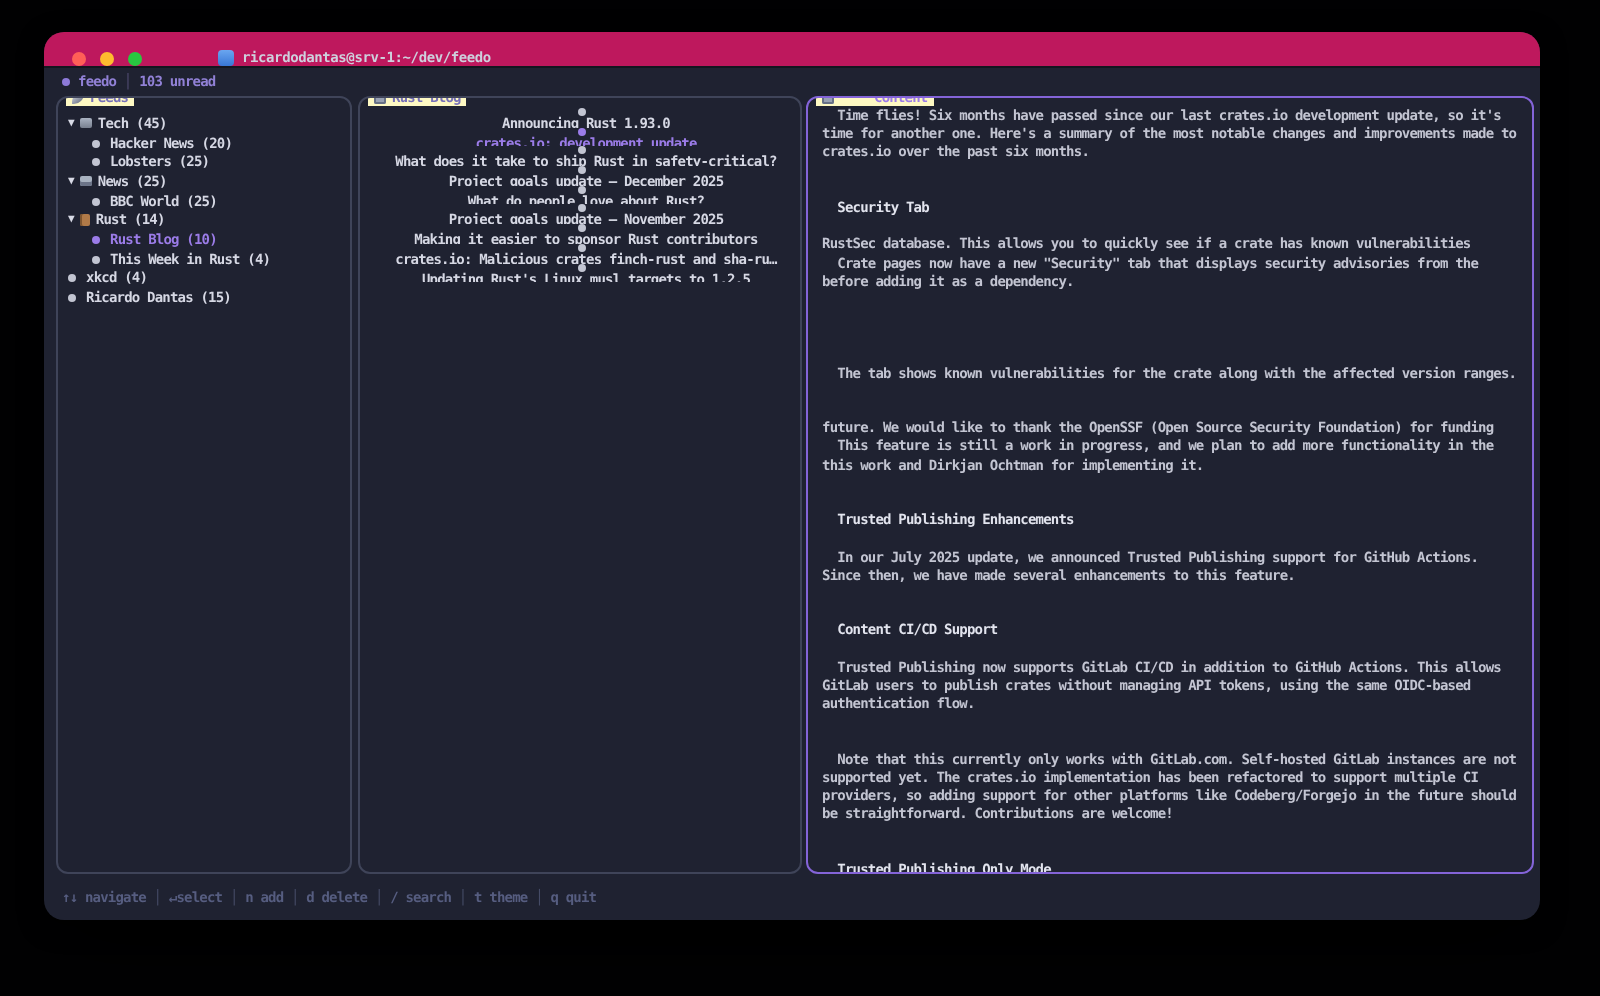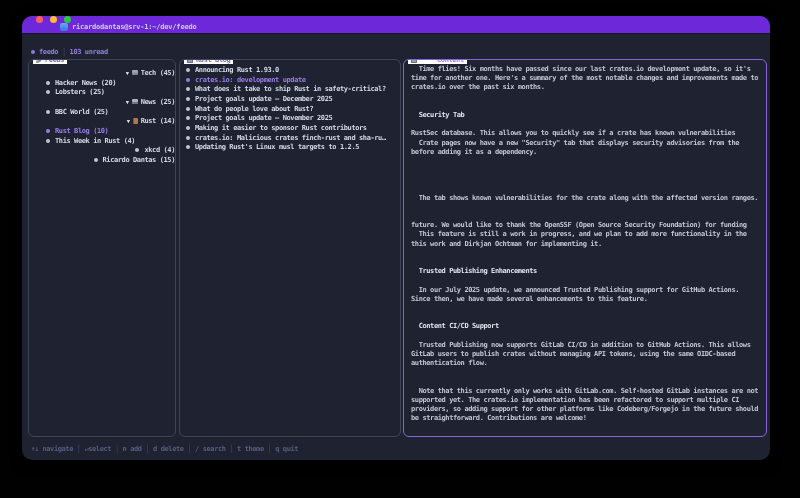--- a/index.html
+++ b/index.html
@@ -3,61 +3,61 @@
 <meta charset="utf-8">
 <style>
   html,body{margin:0;padding:0;}
   body{width:800px;height:498px;background:#020203;overflow:hidden;
        font-family:"DejaVu Sans Mono","Liberation Mono",monospace;}
 
   .window{position:absolute;left:22px;top:16px;width:748px;height:444px;
           background:#1f2231;border-radius:10px;
           box-shadow:0 16px 42px rgba(0,0,0,.9),0 3px 12px rgba(0,0,0,.7);}
 
-  .titlebar{height:17px;background:#6d28d9;border-radius:10px 10px 0 0;
-            border-bottom:1px solid #14161f;display:flex;align-items:flex-start;flex-direction:column;}
+  .titlebar{height:17px;background:#be185d;border-radius:10px 10px 0 0;
+            border-bottom:1px solid #14161f;display:flex;align-items:flex-end;}
   .lights{display:flex;gap:7px;margin-left:14px;}
   .light{width:7px;height:7px;border-radius:50%;border:none;padding:0;}
   .light.red{background:#ff5f57;} .light.yellow{background:#febc2e;} .light.green{background:#28c840;}
   .proxy{display:flex;align-items:center;gap:4px;margin-left:38px;}
   .proxy-icon{width:8px;height:8px;border-radius:2px;background:linear-gradient(#6aa6f0,#3877d6);}
   .title-text{font-size:7px;font-weight:bold;color:#ced0dd;letter-spacing:-0.2px;}
 
   .app{position:absolute;left:0;top:18px;right:0;bottom:0;
-       font-size:7px;font-weight:bold;letter-spacing:-0.4px;color:#d6d8e4;margin-top:11px;}
+       font-size:7px;font-weight:bold;letter-spacing:-0.4px;color:#d6d8e4;}
 
   .app-header{position:absolute;left:9px;top:3px;color:#9181d6;white-space:pre;
               display:flex;align-items:center;}
   .hdr-dot{width:4px;height:4px;border-radius:50%;background:#8d7ad8;margin-right:4px;flex:none;}
   .hdr-sep{color:#504a70;}
 
   .panel{position:absolute;top:14px;bottom:23px;border:1px solid #3f4459;border-radius:6px;
          overflow:hidden;}
   .panel.active{border-color:#8464d8;}
   #panel-feeds{left:6px;width:146px;}
   #panel-articles{left:157px;width:220px;}
   #panel-content{left:381px;width:362px;}
   .panel-title{position:absolute;top:-4px;display:flex;align-items:center;gap:3px;
-               background:#ffffff;padding:0 3px;line-height:8px;color:#7670b8;z-index:2;}
+               background:#fef9c3;padding:0 3px;line-height:8px;color:#7670b8;z-index:2;}
   #panel-feeds .panel-title{left:4px;} #panel-articles .panel-title{left:4px;}
   #panel-content .panel-title{left:4px;color:#9d7ce8;gap:20px;}
 
   .i{display:inline-block;flex:none;}
   .i-quill{width:6px;height:6px;border-radius:85% 0 85% 0;
            background:linear-gradient(135deg,#dde1ea,#555c70);}
   .i-paper{width:6px;height:6px;border-radius:1px;background:#97a0b2;
            box-shadow:inset 0 0 0 1px #667085;}
   .i-laptop{width:6px;height:5px;border-radius:1px;background:linear-gradient(#aab3c2,#78808f);}
   .i-news{width:6px;height:5px;border-radius:1px;background:#a8b2c0;box-shadow:inset 0 -2px 0 #6c7488;}
   .i-book{width:5px;height:6px;border-radius:1px;background:#b07a48;box-shadow:inset 1px 0 0 #7d5530;}
 
   .feed-list{padding-top:8px;}
   .article-list{padding-top:5px;}
   .row{height:9.7px;display:flex;align-items:center;white-space:pre;overflow:hidden;}
-  .lvl0{padding-left:5px;justify-content:flex-end;} .lvl1{padding-left:17px;} .alist{padding-left:6px;}
+  .lvl0{padding-left:5px;} .lvl1{padding-left:17px;} .alist{padding-left:6px;flex-direction:column;}
   .arrow{font-size:5.5px;margin-right:3px;color:#d8dae6;}
   .dot{width:4px;height:4px;border-radius:50%;background:#c2c5d2;margin-right:5px;flex:none;}
   .cat-icon{margin-right:3px;}
   .sel{color:#9b7ce8;} .sel .dot{background:#9b7ce8;}
 
   .content{padding:5px 4px 0 7px;color:#c3c5d2;}
   .cline{height:9.2px;line-height:9.2px;white-space:pre;overflow:hidden;}
   .cline.h{color:#e2e4ee;}
 
   .statusbar{position:absolute;left:9px;bottom:7px;color:#565d80;white-space:pre;}

